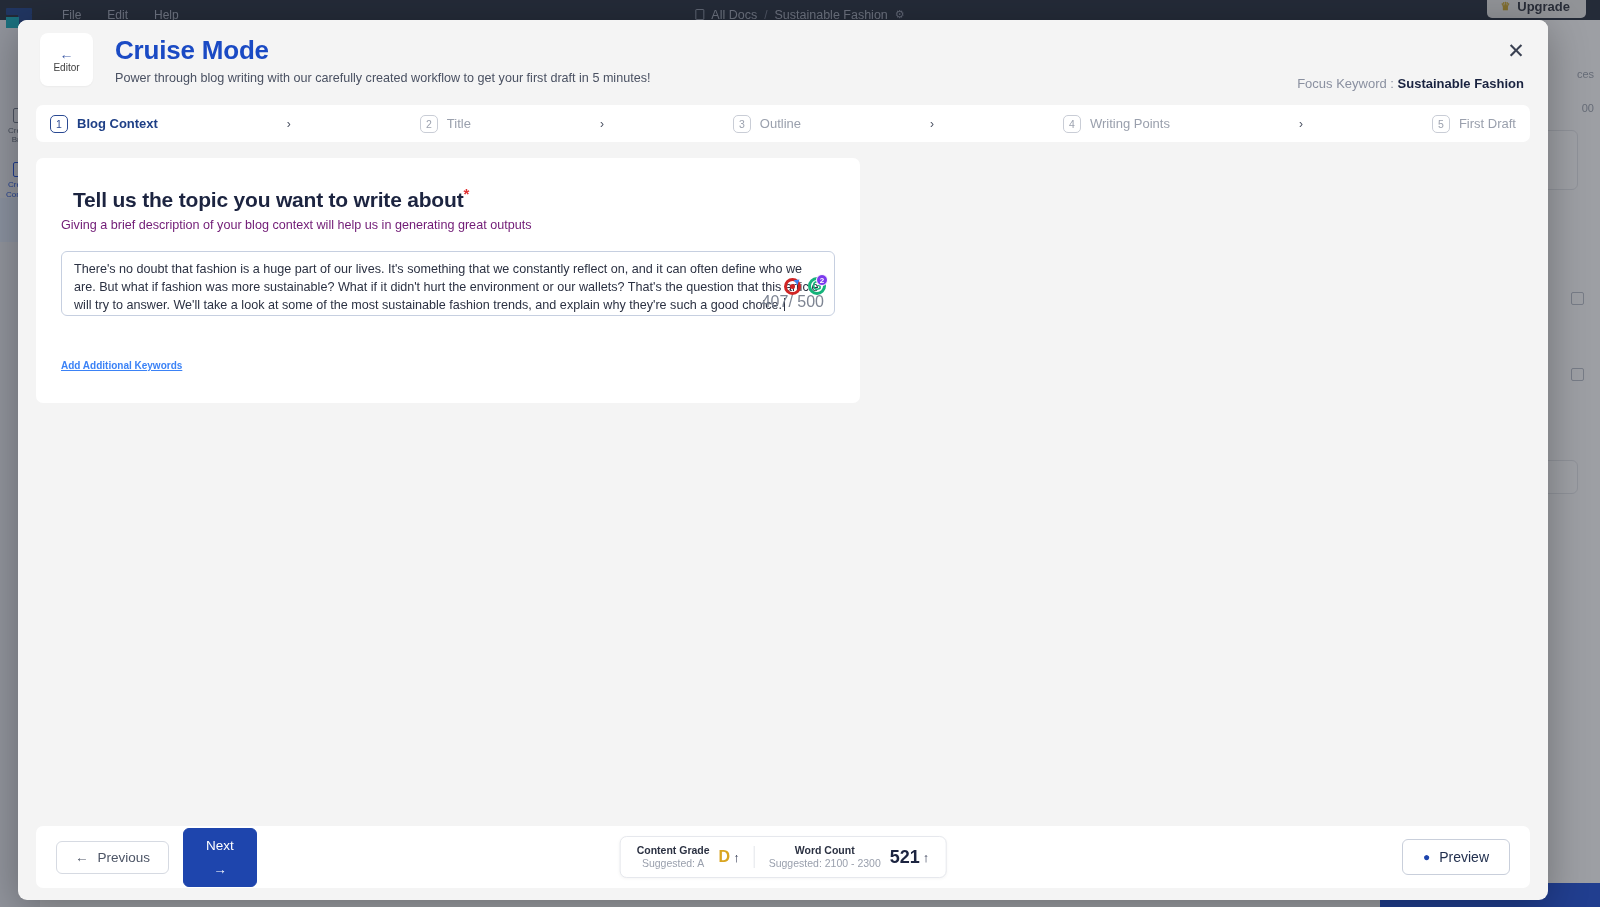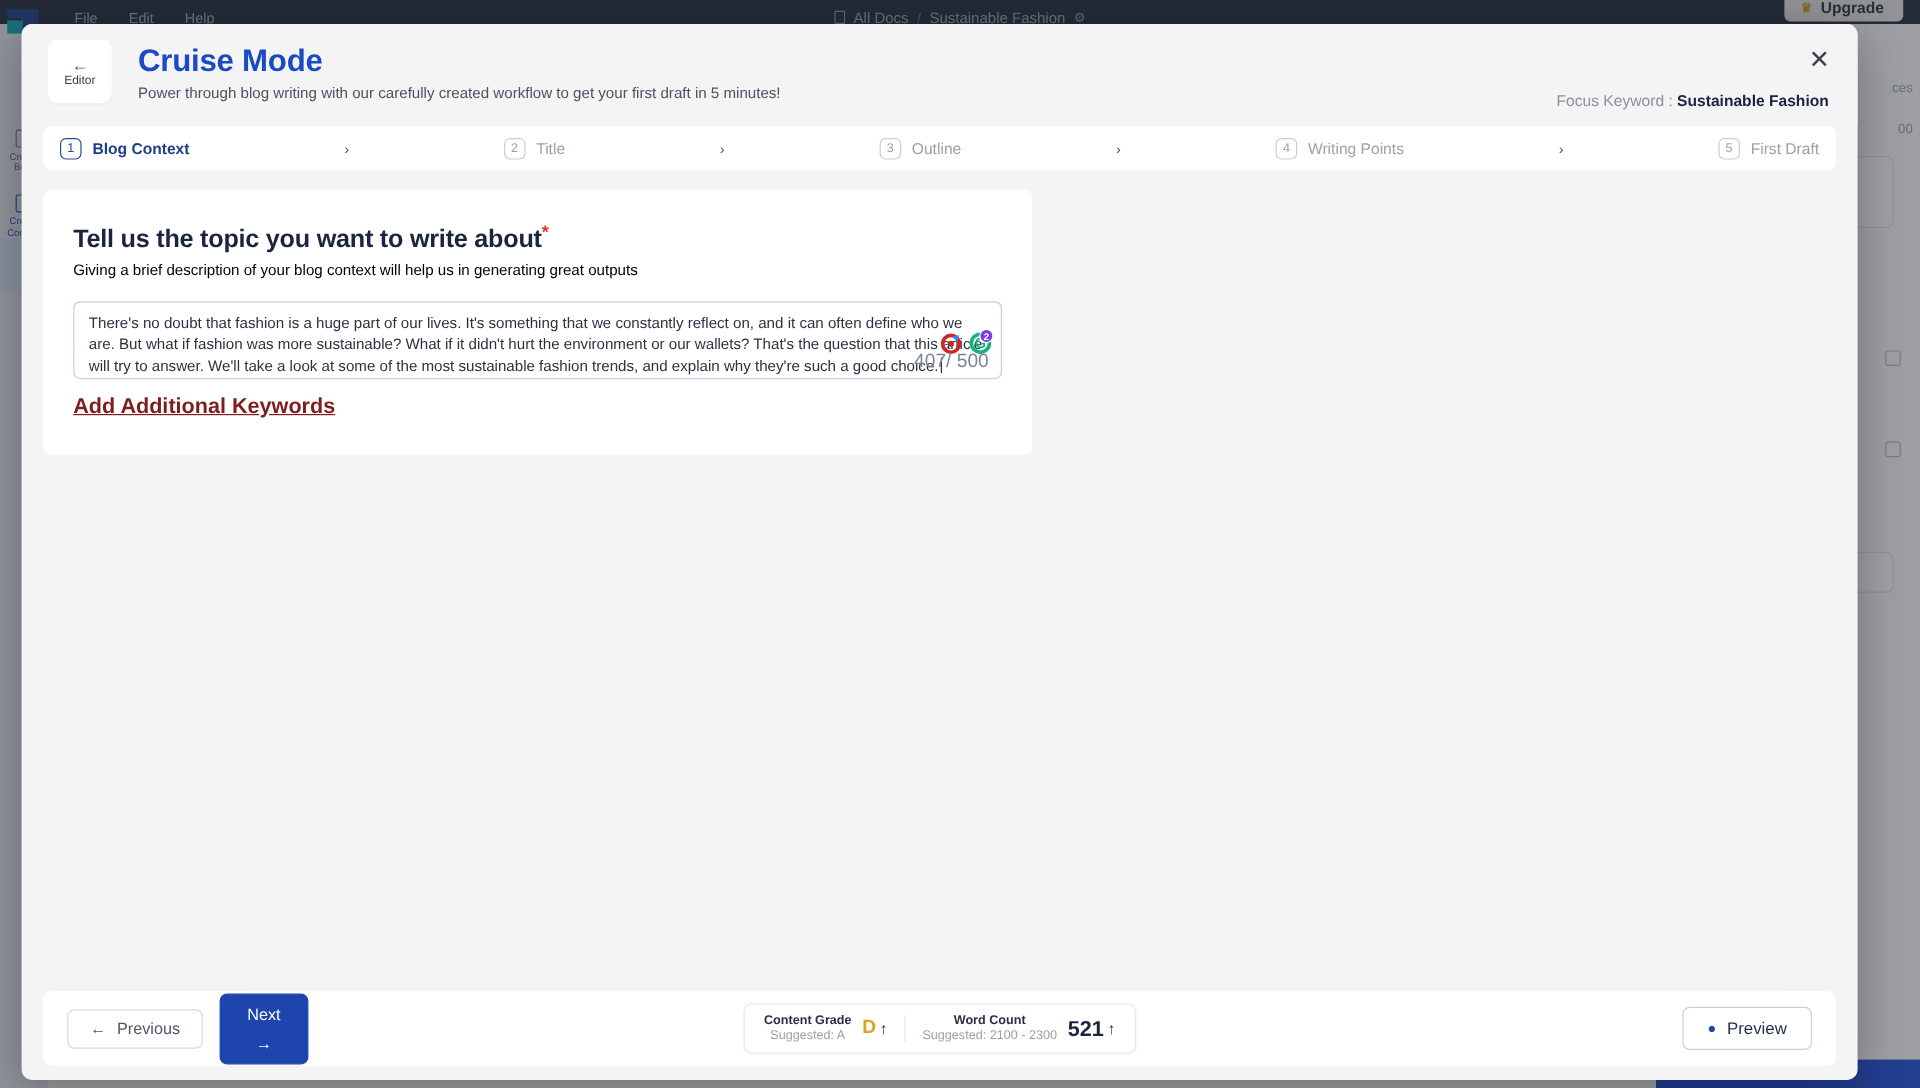--- a/index.html
+++ b/index.html
@@ -185,24 +185,25 @@
   }
   .content-card {
     width: 824px;
     background: #ffffff;
     border-radius: 7px;
     padding: 27px 25px 30px 25px;
   }
   .ask-title {
     font-size: 21px; font-weight: bold; color: #1c2440;
     letter-spacing: -0.2px;
+    margin-left: 12px;
   }
   .ask-title .req { color: #e03030; font-size: 15px; vertical-align: super; }
   .ask-sub {
-    font-size: 12.6px; color: #000000; margin-top: 6px;
+    font-size: 12.6px; color: #701a75; margin-top: 6px;
   }
   .ta-wrap {
     position: relative;
     margin-top: 19px;
     border: 1px solid #c6cfe0;
     border-radius: 6px;
     height: 65px;
     background: #fff;
     padding: 9px 12px;
   }
@@ -246,24 +247,24 @@
     width:12px;height:12px;border-radius:50%;
     background:#7c3aed;color:#fff;font-size:8px;font-weight:bold;
     display:flex;align-items:center;justify-content:center;
     border:1px solid #fff;
   }
   .ta-count {
     position: absolute; right: 10px; bottom: 4px;
     font-size: 16px; color: #7d8492;
   }
   .add-keywords {
-    margin-top: 12px;
+    margin-top: 44px;
     display: inline-block;
-    font-size: 18px; font-weight: bold;
-    color: #7f1d1d; text-decoration: underline;
+    font-size: 10px; font-weight: bold;
+    color: #3b82f6; text-decoration: underline;
     cursor: pointer;
   }
 
   
   .modal-footer {
     flex: 0 0 62px;
     margin: 0 18px 12px 18px;
     background: #ffffff;
     border-radius: 7px;
     display: flex; align-items: center;

